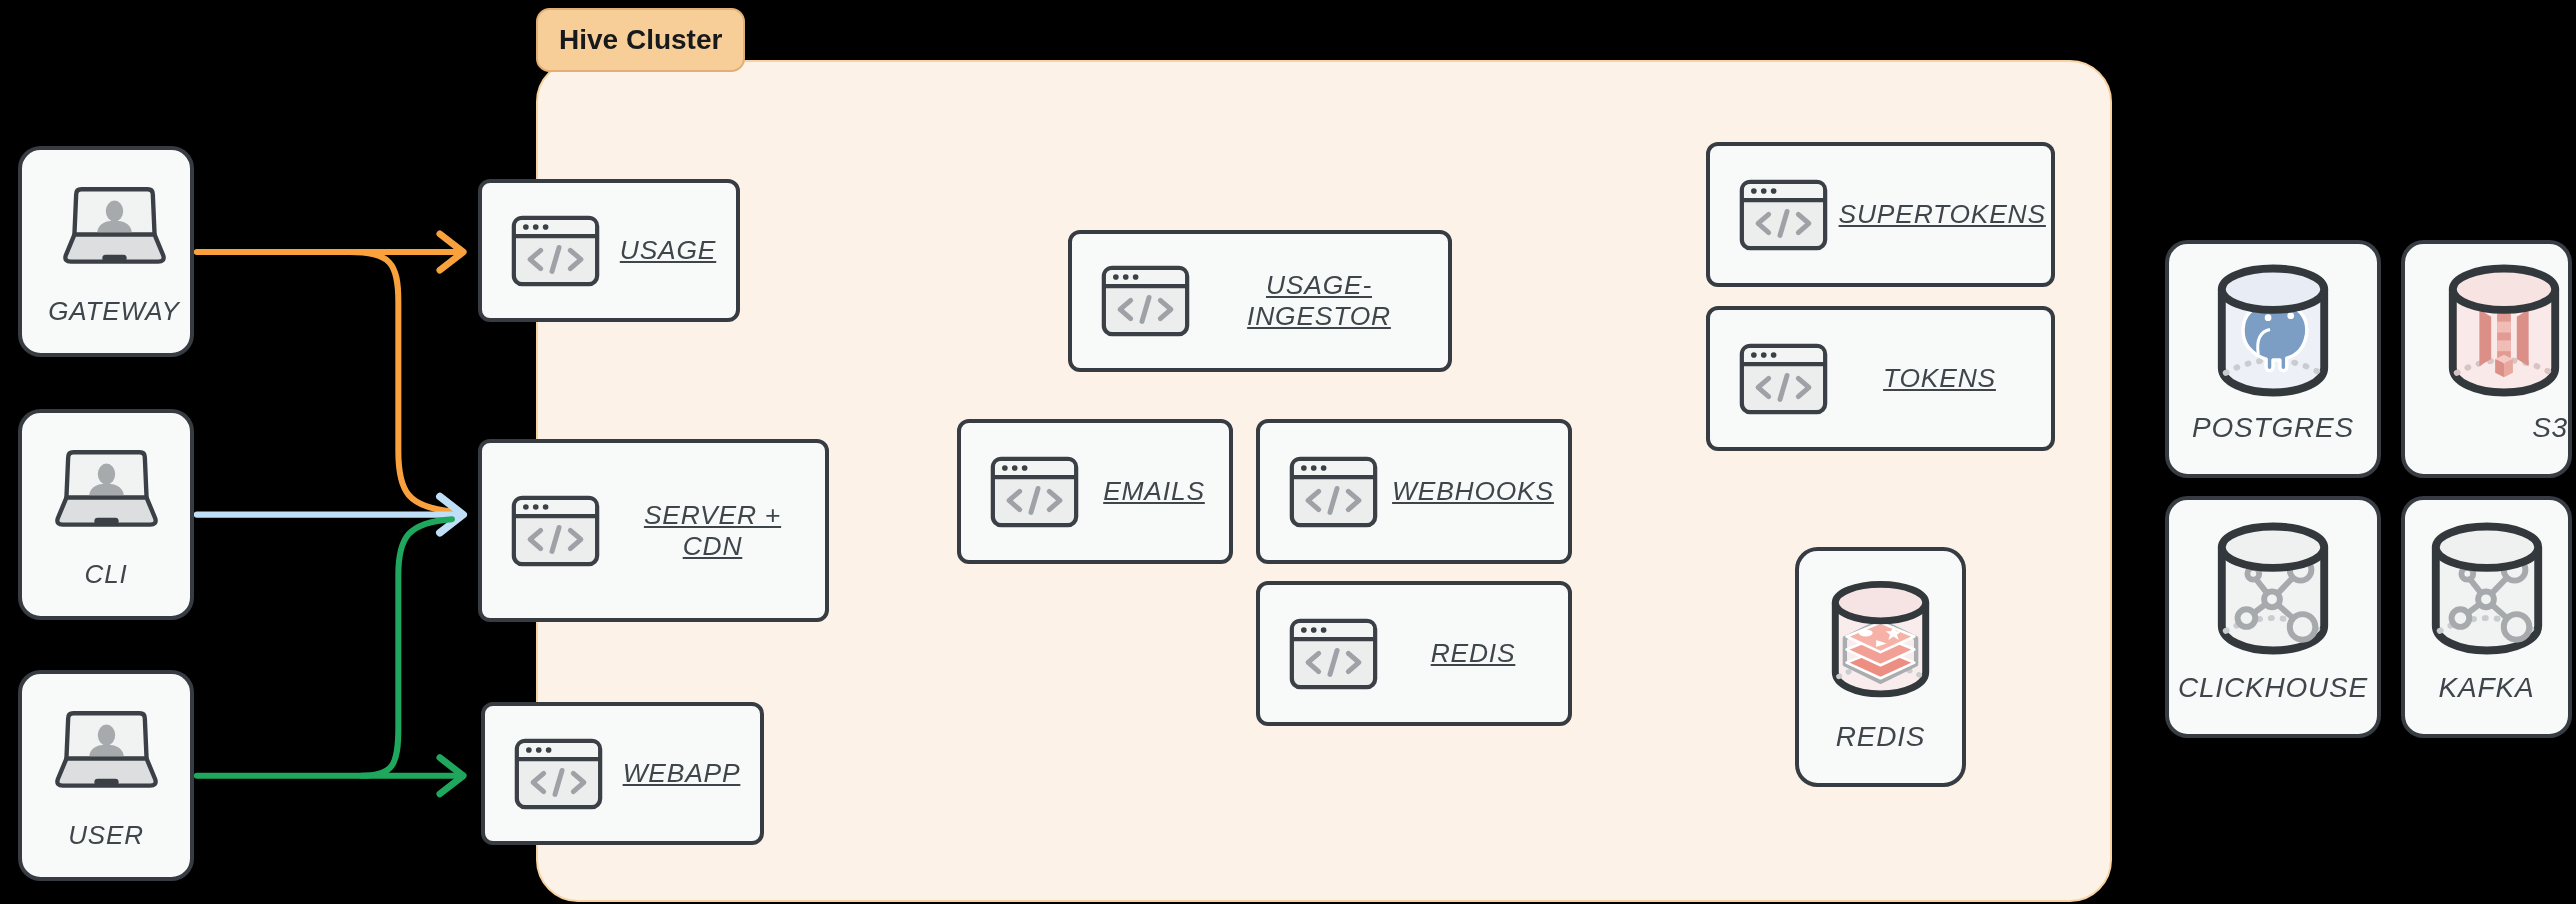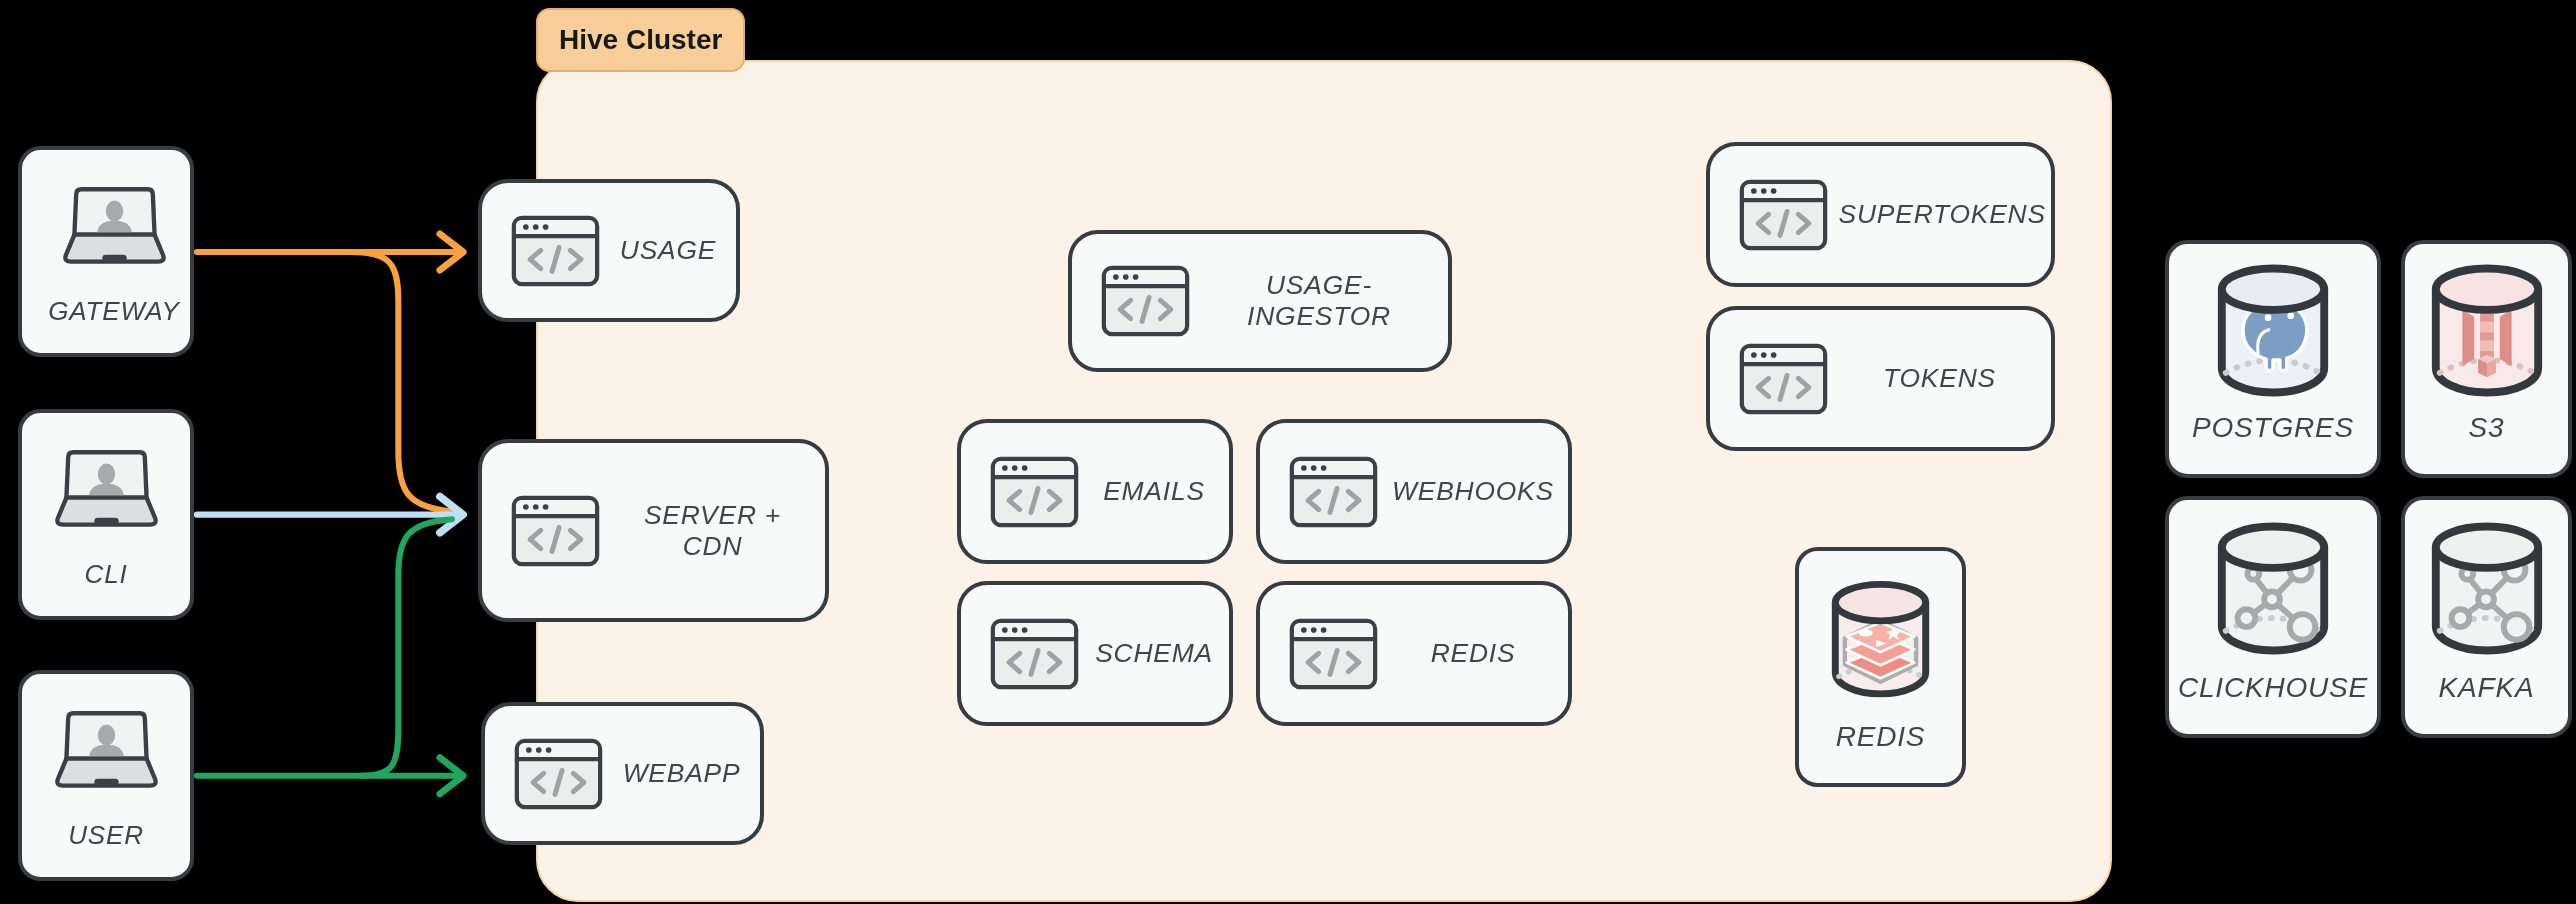--- a/index.html
+++ b/index.html
@@ -29,40 +29,40 @@
   }
   
   .actor{width:176px;height:211px;left:18px;border-radius:22.6px;
     flex-direction:column;align-items:center;justify-content:flex-end;}
   .actor .iconwrap{flex:1;display:flex;align-items:center;justify-content:center;padding-top:10.6px;}
   .actor .lbl{font-size:26px;margin-bottom:26px;}
   #node-gateway{top:146px;padding-left:16px;}
   #node-cli{top:409px;}
   #node-user{top:670px;}
   
-  .service{border-radius:30px;align-items:center;}
+  .service{border-radius:12px;align-items:center;text-decoration:underline;}
   .service .iconwrap{margin-left:29px;display:flex;align-items:center;}
   .service .lbl{flex:1;text-align:center;font-size:26.4px;padding:0 10.6px;}
   #node-usage{left:478px;top:179px;width:262px;height:143px;}
   #node-server-cdn{left:478px;top:439px;width:351px;height:183px;}
   #node-webapp{left:481px;top:702px;width:283px;height:143px;}
   #node-usage-ingestor{left:1068px;top:230px;width:384px;height:142px;}
   #node-emails{left:957px;top:419px;width:276px;height:145px;}
   #node-webhooks{left:1256px;top:419px;width:316px;height:145px;}
   #node-schema{left:957px;top:581px;width:276px;height:145px;}
   #node-policy{left:1256px;top:581px;width:316px;height:145px;}
   #node-supertokens{left:1706px;top:142px;width:349px;height:145px;}
   #node-tokens{left:1706px;top:306px;width:349px;height:145px;}
   
   .store{border-radius:22.6px;flex-direction:column;align-items:center;justify-content:flex-end;}
   .store .iconwrap{flex:1;display:flex;align-items:center;justify-content:center;padding-top:7.5px;}
   .store .lbl{font-size:28px;margin-bottom:30px;}
   #node-redis{left:1795px;top:547px;width:171px;height:240px;}
   #node-postgres{left:2165px;top:240px;width:216px;height:238px;}
-  #node-s3{left:2401px;top:240px;width:171px;height:238px;}
+  #node-s3{left:2401px;top:240px;width:171px;height:238px;align-items:flex-end;}
   #node-clickhouse{left:2165px;top:496px;width:216px;height:242px;}
   #node-kafka{left:2401px;top:496px;width:171px;height:242px;}
 </style>
 </head>
 <body>
 
 <div id="canvas">
 
   <div id="cluster-box"></div>
   <div id="cluster-tag">Hive Cluster</div>
@@ -232,38 +232,20 @@
         <g stroke="#9EA2A6" stroke-width="7" fill="none" stroke-linecap="round" stroke-linejoin="round">
           <path d="M42,50 L27,63 L42,76"></path>
             <path d="M84,50 L99,63 L84,76"></path>
             <path d="M68,46 L58,80"></path>
         </g>
       </svg>
     </span>
     <span class="lbl">WEBHOOKS</span>
   </div>
 
-  <div class="node service" id="node-schema">
-    <span class="iconwrap">
-      <svg width="89" height="72" viewBox="0 0 126 102">
-        <rect x="4" y="4" width="118" height="94" rx="12" fill="#ECEDED" stroke="#3A4045" stroke-width="6"></rect>
-        <path d="M16,7 h94 q9,0 9,9 v12 h-112 v-12 q0,-9 9,-9 z" fill="#F3F4F4"></path>
-        <line x1="5" y1="30" x2="121" y2="30" stroke="#3A4045" stroke-width="6"></line>
-        <circle cx="21" cy="17" r="4" fill="#3A4045"></circle>
-          <circle cx="35" cy="17" r="4" fill="#3A4045"></circle>
-          <circle cx="49" cy="17" r="4" fill="#3A4045"></circle>
-        <g stroke="#9EA2A6" stroke-width="7" fill="none" stroke-linecap="round" stroke-linejoin="round">
-          <path d="M42,50 L27,63 L42,76"></path>
-            <path d="M84,50 L99,63 L84,76"></path>
-            <path d="M68,46 L58,80"></path>
-        </g>
-      </svg>
-    </span>
-    <span class="lbl">SCHEMA</span>
-  </div>
 
   <div class="node service" id="node-policy">
     <span class="iconwrap">
       <svg width="89" height="72" viewBox="0 0 126 102">
         <rect x="4" y="4" width="118" height="94" rx="12" fill="#ECEDED" stroke="#3A4045" stroke-width="6"></rect>
         <path d="M16,7 h94 q9,0 9,9 v12 h-112 v-12 q0,-9 9,-9 z" fill="#F3F4F4"></path>
         <line x1="5" y1="30" x2="121" y2="30" stroke="#3A4045" stroke-width="6"></line>
         <circle cx="21" cy="17" r="4" fill="#3A4045"></circle>
           <circle cx="35" cy="17" r="4" fill="#3A4045"></circle>
           <circle cx="49" cy="17" r="4" fill="#3A4045"></circle>

